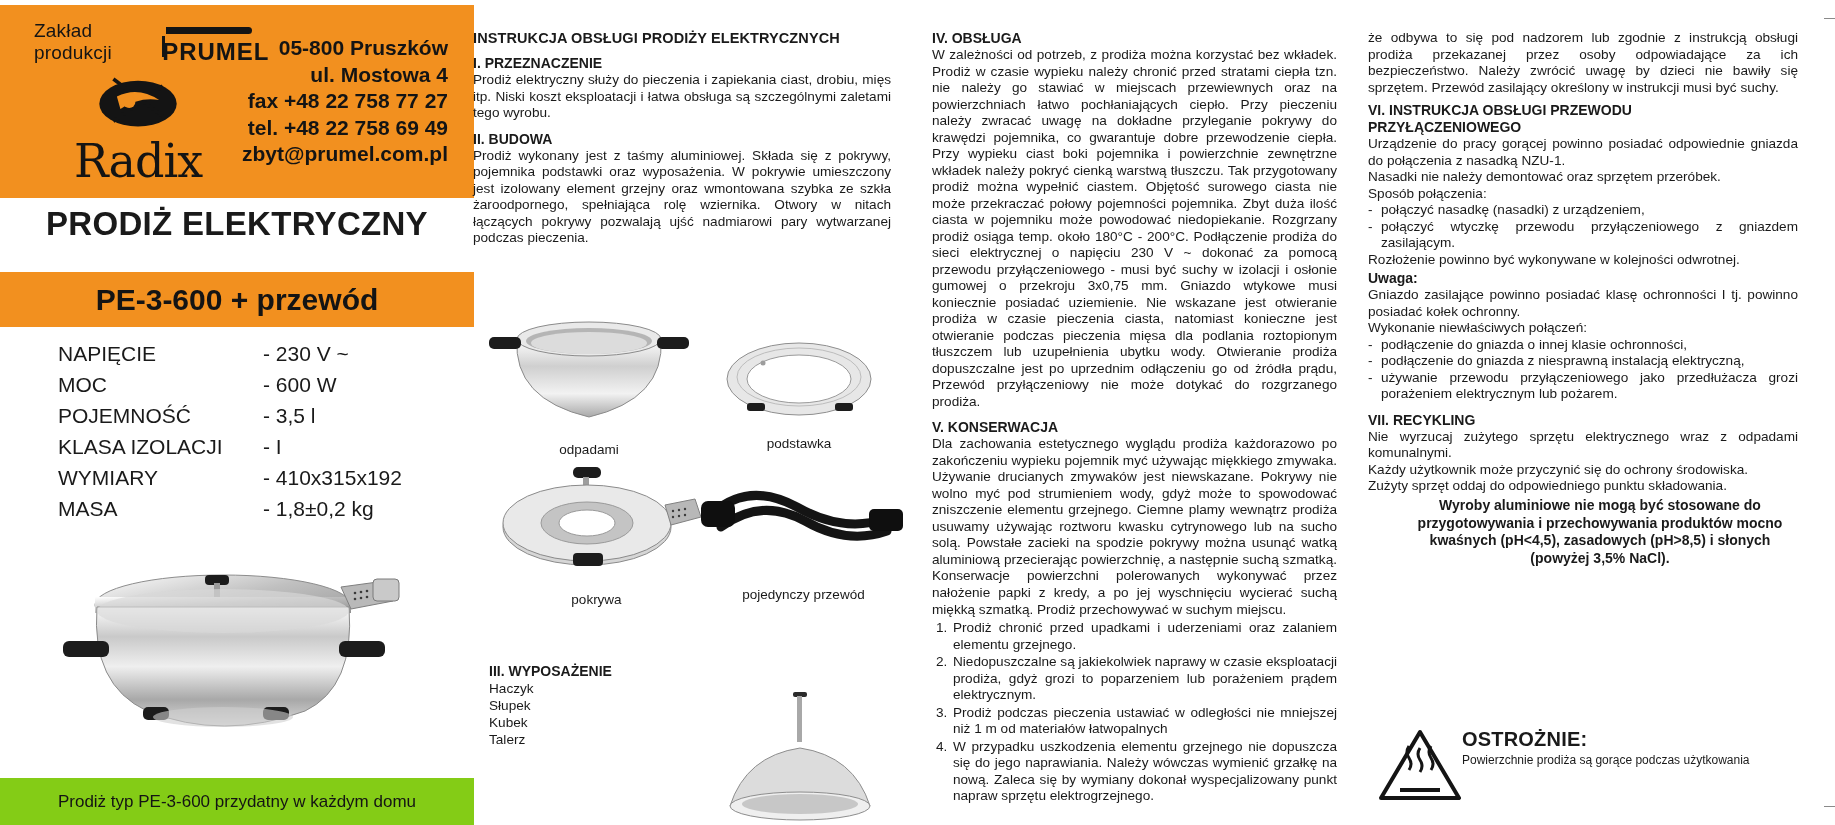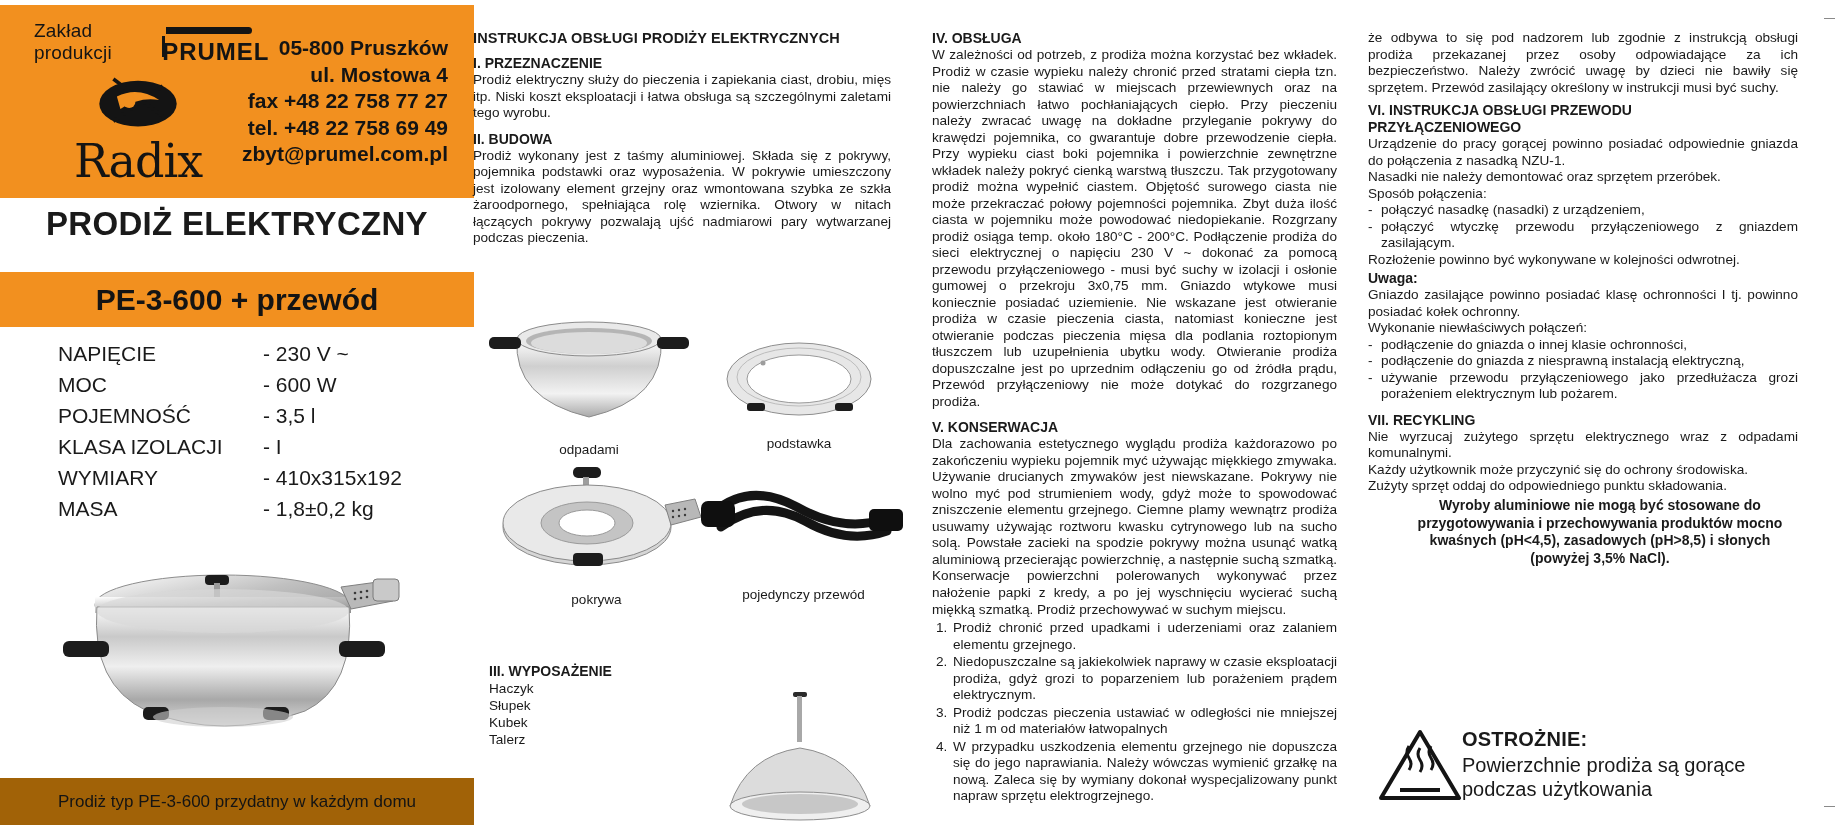--- a/index.html
+++ b/index.html
@@ -62,21 +62,21 @@
     position:absolute;left:58px;top:343px;width:390px;
     font-size:21px;line-height:1.0;
   }
   .spec-row{display:flex;margin-bottom:10px;}
   .spec-k{width:205px;}
   .spec-v{flex:1;}
 
   .product-photo{position:absolute;left:55px;top:545px;width:360px;height:200px;}
 
   .footer-band{
-    position:absolute;left:0;top:778px;width:474px;height:47px;background:#a16207;
+    position:absolute;left:0;top:778px;width:474px;height:47px;background:#84cc16;
     display:flex;align-items:center;justify-content:center;
   }
   .footer-band span{font-size:17px;color:#141414;}
 
   
   .col{position:absolute;top:30px;}
   .col2{left:461px;width:418px;margin-left:12px;}
   .col3{left:932px;width:405px;}
   .col4{left:1368px;width:430px;}
 
@@ -110,21 +110,21 @@
   .alu-warn{
     position:absolute;left:1400px;top:497px;width:400px;
     font-size:14px;font-weight:bold;line-height:1.26;text-align:center;
   }
   .caution{
     position:absolute;left:1378px;top:728px;width:420px;
     display:flex;align-items:flex-start;
   }
   .caution-tri{width:84px;height:74px;flex:none;}
   .caution-txt .ct-title{font-size:20px;font-weight:bold;letter-spacing:.2px;}
-  .caution-txt .ct-body{font-size:20px;line-height:1.2;margin-top:2px;}
+  .caution-txt .ct-body{font-size:12px;line-height:1.2;margin-top:2px;}
 
   
   .crop{position:absolute;background:#8a8a8a;}
   .cm1{left:1824px;top:18px;width:11px;height:1px;}
   .cm2{left:1824px;top:806px;width:11px;height:1px;}
   .cm3{left:0px;top:18px;width:11px;height:1px;}
   .cm4{left:106px;top:0px;width:1px;height:11px;}
 </style>
 </head>
 <body>

